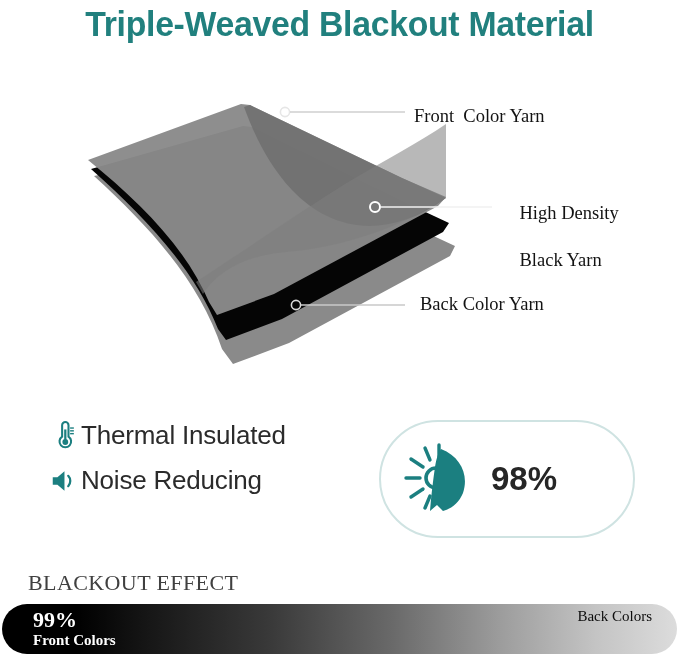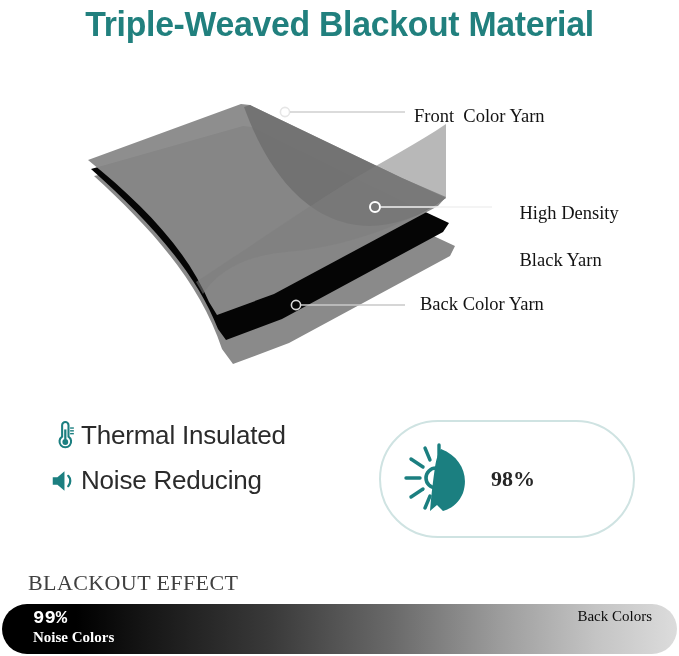--- a/index.html
+++ b/index.html
@@ -109,21 +109,21 @@
     justify-content: center;
   }
   .badge-text {
     margin-left: 8px;
     text-align: center;
     font-family: "Liberation Sans", sans-serif;
     font-weight: bold;
     color: #262626;
     line-height: 1.08;
   }
-  .badge-pct { font-size: 22px; display: block; font-family: Liberation Serif, serif; }
+  .badge-pct { font-size: 33px; display: block; }
   .badge-word { font-size: 31px; display: block; }
 
   
   .effect-heading {
     position: absolute;
     left: 28px;
     top: 570px;
     font-family: "Liberation Serif", serif;
     font-size: 22px;
     color: #404040;
@@ -160,21 +160,21 @@
   }
   .effect-right {
     position: absolute;
     right: 25px;
     top: 4px;
     color: #0d0d0d;
     font-family: "Liberation Serif", serif;
     line-height: 1.1;
     text-align: right;
   }
-  .eff-pct { font-size: 19px; display: block; font-weight: bold; font-family: Liberation Mono, monospace; }
+  .eff-pct { font-size: 22px; display: block; font-weight: bold; }
   .eff-sub { font-size: 15px; display: block; }
   .effect-right .eff-sub { font-weight: normal; }
   .effect-left .eff-sub { font-weight: bold; }
 </style>
 </head>
 <body>
 
 <div class="title">Triple-Weaved Blackout Material</div>
 
 <div class="diagram">
@@ -261,18 +261,18 @@
   <span class="badge-text">
     <span class="badge-pct">98%</span>
   </span>
 </div>
 
 <div class="effect-heading">BLACKOUT EFFECT</div>
 
 <div class="effect-bar">
   <span class="effect-left">
     <span class="eff-pct">99%</span>
-    <span class="eff-sub">Noise Colors</span>
+    <span class="eff-sub">Front Colors</span>
   </span>
   <span class="effect-right">
     <span class="eff-sub">Back Colors</span>
   </span>
 </div>
 
 </body></html>

